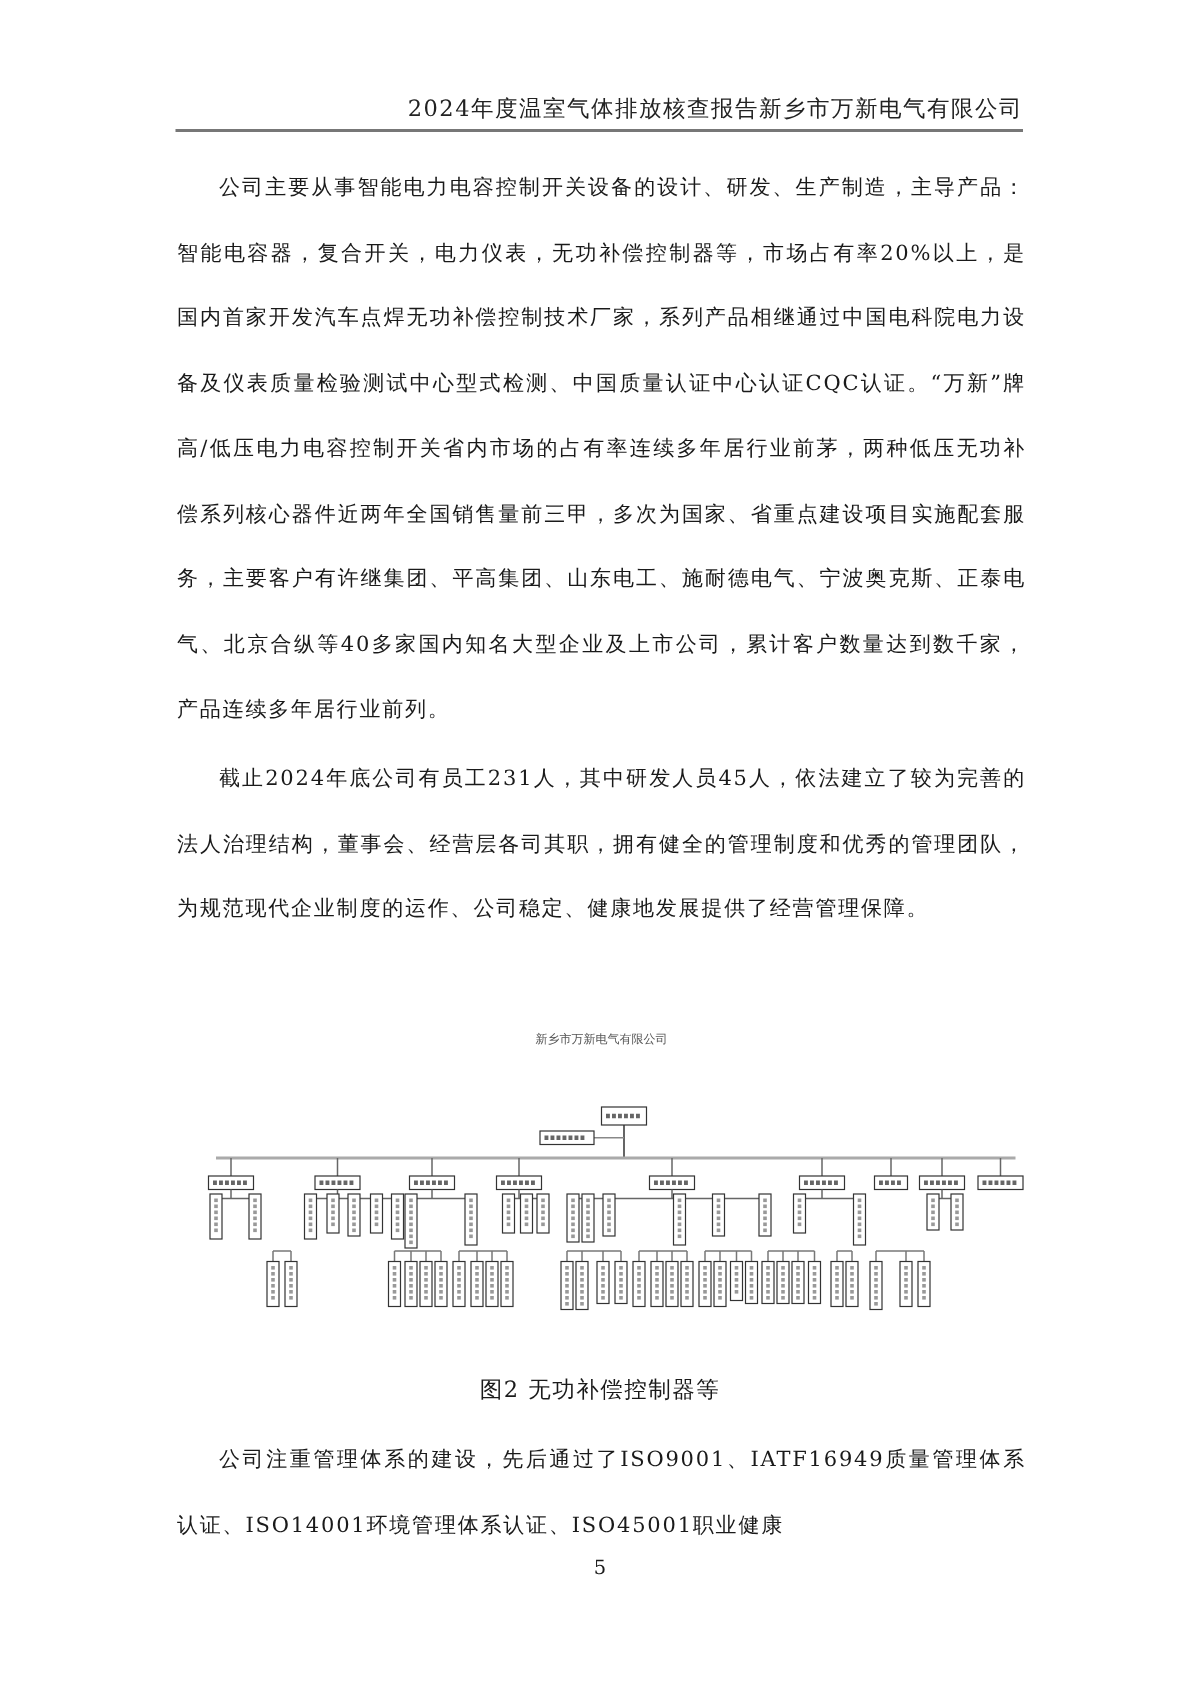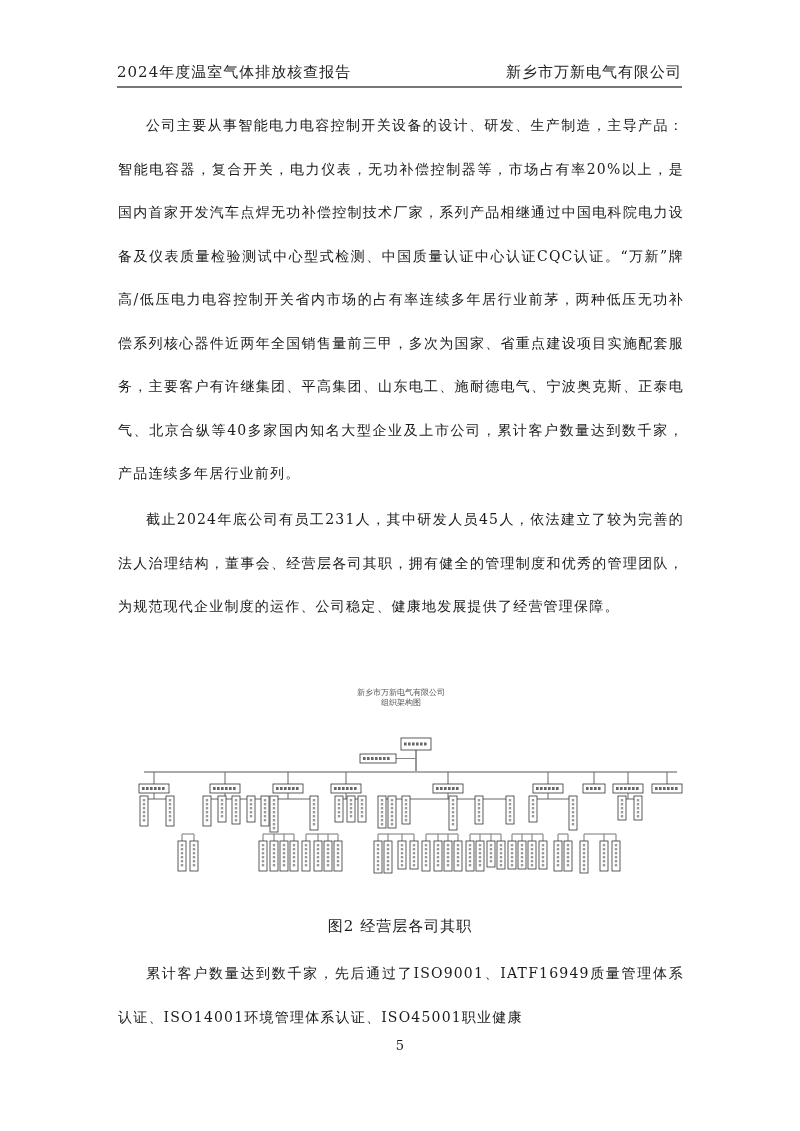--- a/index.html
+++ b/index.html
@@ -1,19 +1,19 @@
 <!DOCTYPE html>
 <html><head>
 <meta charset="utf-8">
 <style>
   html, body { margin: 0; padding: 0; background: #ffffff; }
   body { width: 800px; height: 1131px; position: relative; overflow: hidden;
          font-family: "DejaVu Serif", "Liberation Serif", serif; color: #1a1a1a; }
   .header { position: absolute; left: 117px; right: 118px; top: 60px; height: 26px;
-            border-bottom: 2px solid #777; display: flex; justify-content: space-between; align-items: flex-end; }
+            border-bottom: 2px solid #777; display: flex; justify-content: flex-end; align-items: flex-end; }
   .header span { font-size: 15px; letter-spacing: 1px; padding-bottom: 4px; color: #222; }
   .body-text { position: absolute; left: 118px; width: 566px; font-size: 14px; line-height: 43.5px;
                text-align: justify; text-justify: inter-ideograph; letter-spacing: 1.2px; }
   .body-text p { margin: 0; text-indent: 2em; }
   #para1 { top: 104px; }
   #para2 { top: 498px; }
   #para3 { top: 952px; }
   .chart-wrap { position: absolute; left: 118px; top: 684px; width: 566px; height: 200px; }
   .chart-title { position: absolute; left: 0; right: 0; text-align: center; font-size: 8px; color: #555; line-height: 10px; }
   .caption { position: absolute; top: 917px; left: 0; width: 800px; text-align: center; font-size: 15px; letter-spacing: 1px; }
@@ -30,21 +30,20 @@
 <div class="body-text" id="para1">
   <p>公司主要从事智能电力电容控制开关设备的设计、研发、生产制造，主导产品：智能电容器，复合开关，电力仪表，无功补偿控制器等，市场占有率20%以上，是国内首家开发汽车点焊无功补偿控制技术厂家，系列产品相继通过中国电科院电力设备及仪表质量检验测试中心型式检测、中国质量认证中心认证CQC认证。“万新”牌高/低压电力电容控制开关省内市场的占有率连续多年居行业前茅，两种低压无功补偿系列核心器件近两年全国销售量前三甲，多次为国家、省重点建设项目实施配套服务，主要客户有许继集团、平高集团、山东电工、施耐德电气、宁波奥克斯、正泰电气、北京合纵等40多家国内知名大型企业及上市公司，累计客户数量达到数千家，产品连续多年居行业前列。</p>
 </div>
 
 <div class="body-text" id="para2">
   <p>截止2024年底公司有员工231人，其中研发人员45人，依法建立了较为完善的法人治理结构，董事会、经营层各司其职，拥有健全的管理制度和优秀的管理团队，为规范现代企业制度的运作、公司稳定、健康地发展提供了经营管理保障。</p>
 </div>
 
 <div class="chart-wrap">
   <div class="chart-title" style="top:4px;">新乡市万新电气有限公司</div>
-  <div class="chart-title" style="top:14px;">组织架构图</div>
   <svg id="org-svg" width="566" height="200" viewBox="0 0 566 200" style="position:absolute;left:0;top:0;">
       <line x1="298" y1="66" x2="298" y2="88" stroke="#555" stroke-width="1.2"></line>
       <rect x="283" y="54" width="30" height="12" fill="#fff" stroke="#333" stroke-width="0.8"></rect>
       <rect x="286" y="58.5" width="2.6" height="3" fill="#666"></rect>
       <rect x="290" y="58.5" width="2.6" height="3" fill="#666"></rect>
       <rect x="294" y="58.5" width="2.6" height="3" fill="#666"></rect>
       <rect x="298" y="58.5" width="2.6" height="3" fill="#666"></rect>
       <rect x="302" y="58.5" width="2.6" height="3" fill="#666"></rect>
       <rect x="306" y="58.5" width="2.6" height="3" fill="#666"></rect>
       <line x1="278" y1="74.5" x2="298" y2="74.5" stroke="#888" stroke-width="1"></line>
@@ -571,19 +570,19 @@
       <line x1="188" y1="150" x2="220" y2="150" stroke="#777" stroke-width="1"></line>
       <line x1="260" y1="150" x2="296" y2="150" stroke="#777" stroke-width="1"></line>
       <line x1="308" y1="150" x2="340" y2="150" stroke="#777" stroke-width="1"></line>
       <line x1="352" y1="150" x2="383" y2="150" stroke="#777" stroke-width="1"></line>
       <line x1="394" y1="150" x2="425" y2="150" stroke="#777" stroke-width="1"></line>
       <line x1="440" y1="150" x2="450" y2="150" stroke="#777" stroke-width="1"></line>
       <line x1="466" y1="150" x2="498" y2="150" stroke="#777" stroke-width="1"></line>
     </svg>
 </div>
 
-<div class="caption">图2 经营层各司其职</div>
+<div class="caption">图2 无功补偿控制器等</div>
 
 <div class="body-text" id="para3">
-  <p>累计客户数量达到数千家，先后通过了ISO9001、IATF16949质量管理体系认证、ISO14001环境管理体系认证、ISO45001职业健康</p>
+  <p>公司注重管理体系的建设，先后通过了ISO9001、IATF16949质量管理体系认证、ISO14001环境管理体系认证、ISO45001职业健康</p>
 </div>
 
 <div class="page-num">5</div>
 
 </body></html>

